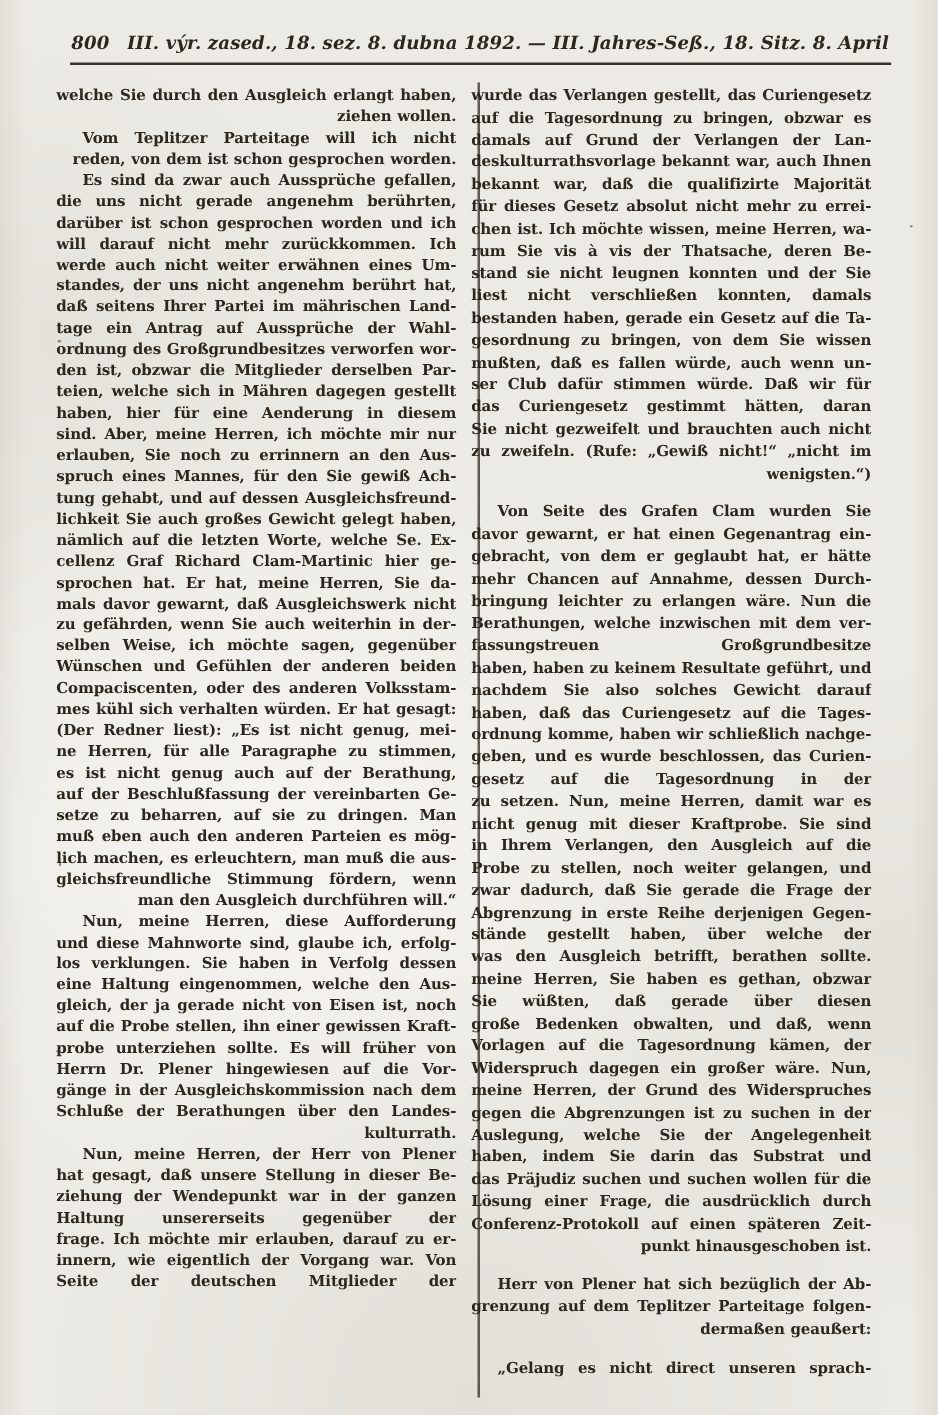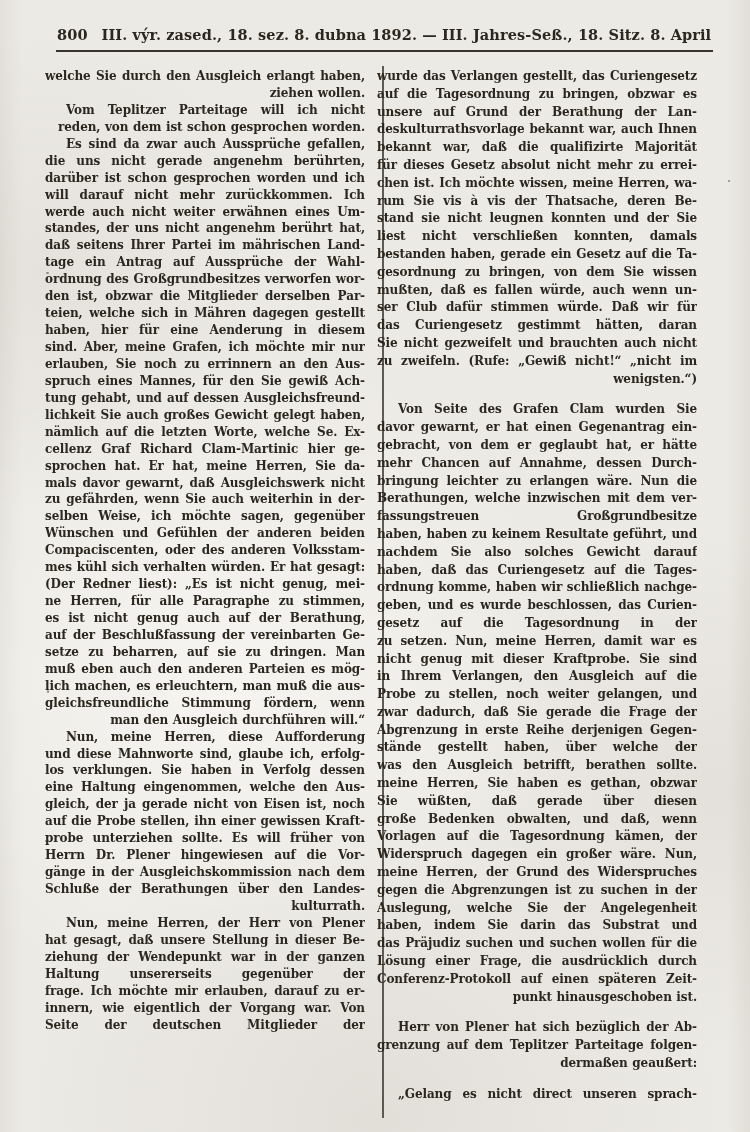--- a/index.html
+++ b/index.html
@@ -18,21 +18,21 @@
       radial-gradient(circle at 96% 70%, rgba(60,50,35,0.05), transparent 25%),
       radial-gradient(circle at 50% 99%, rgba(60,50,35,0.06), transparent 30%),
       radial-gradient(circle at 30% 60%, rgba(255,255,255,0.5), transparent 40%),
       linear-gradient(90deg, rgba(80,70,50,0.06), rgba(0,0,0,0) 3%, rgba(0,0,0,0) 97%, rgba(80,70,50,0.07));
   }
   .speck{position:absolute;border-radius:50%;background:rgba(50,42,30,0.5);pointer-events:none;}
 
   .page-header{
     position:absolute;left:57px;top:26px;width:654px;
     display:flex;align-items:baseline;
-    font-size:14.5px;letter-spacing:0.1px;white-space:nowrap;
+    font-size:14.5px;letter-spacing:0.1px;white-space:nowrap;font-style:italic;
   }
   .page-number{margin-right:14px;}
   .session-line{flex:1;text-align:justify;overflow:hidden;height:19px;}
   .session-line::after{content:"";display:inline-block;width:100%;height:0;}
   .header-rule{
     position:absolute;left:56px;top:50px;width:657px;height:2px;
     background:#3a352c;
   }
   .column-divider{
     position:absolute;left:382px;top:66px;width:2px;height:1052px;
@@ -84,21 +84,21 @@
       <div class="line">darüber ist schon gesprochen worden und ich</div>
       <div class="line">will darauf nicht mehr zurückkommen. Ich</div>
       <div class="line">werde auch nicht weiter erwähnen eines Um-</div>
       <div class="line">standes, der uns nicht angenehm berührt hat,</div>
       <div class="line">daß seitens Ihrer Partei im mährischen Land-</div>
       <div class="line">tage ein Antrag auf Aussprüche der Wahl-</div>
       <div class="line">ordnung des Großgrundbesitzes verworfen wor-</div>
       <div class="line">den ist, obzwar die Mitglieder derselben Par-</div>
       <div class="line">teien, welche sich in Mähren dagegen gestellt</div>
       <div class="line">haben, hier für eine Aenderung in diesem Sinne</div>
-      <div class="line">sind. Aber, meine Grafen, ich möchte mir nur</div>
+      <div class="line">sind. Aber, meine Herren, ich möchte mir nur</div>
       <div class="line">erlauben, Sie noch zu errinnern an den Aus-</div>
       <div class="line">spruch eines Mannes, für den Sie gewiß Ach-</div>
       <div class="line">tung gehabt, und auf dessen Ausgleichsfreund-</div>
       <div class="line">lichkeit Sie auch großes Gewicht gelegt haben,</div>
       <div class="line">nämlich auf die letzten Worte, welche Se. Ex-</div>
       <div class="line">cellenz Graf Richard Clam-Martinic hier ge-</div>
       <div class="line">sprochen hat. Er hat, meine Herren, Sie da-</div>
       <div class="line">mals davor gewarnt, daß Ausgleichswerk nicht</div>
       <div class="line">zu gefährden, wenn Sie auch weiterhin in der-</div>
       <div class="line">selben Weise, ich möchte sagen, gegenüber den</div>
@@ -135,21 +135,21 @@
       <div class="line">Haltung unsererseits gegenüber der Ausgleichs-</div>
       <div class="line">frage. Ich möchte mir erlauben, darauf zu er-</div>
       <div class="line">innern, wie eigentlich der Vorgang war. Von</div>
       <div class="line">Seite der deutschen Mitglieder der Commission</div>
     </div>
   </div>
 <div class="col col-right" id="col-right">
     <div class="para">
       <div class="line">wurde das Verlangen gestellt, das Curiengesetz</div>
       <div class="line">auf die Tagesordnung zu bringen, obzwar es schon</div>
-      <div class="line">unsere auf Grund der Berathung der Lan-</div>
+      <div class="line">damals auf Grund der Verlangen der Lan-</div>
       <div class="line">deskulturrathsvorlage bekannt war, auch Ihnen</div>
       <div class="line">bekannt war, daß die qualifizirte Majorität</div>
       <div class="line">für dieses Gesetz absolut nicht mehr zu errei-</div>
       <div class="line">chen ist. Ich möchte wissen, meine Herren, wa-</div>
       <div class="line">rum Sie vis à vis der Thatsache, deren Be-</div>
       <div class="line">stand sie nicht leugnen konnten und der Sie</div>
       <div class="line">liest nicht verschließen konnten, damals darauf</div>
       <div class="line">bestanden haben, gerade ein Gesetz auf die Ta-</div>
       <div class="line">gesordnung zu bringen, von dem Sie wissen</div>
       <div class="line">mußten, daß es fallen würde, auch wenn un-</div>

